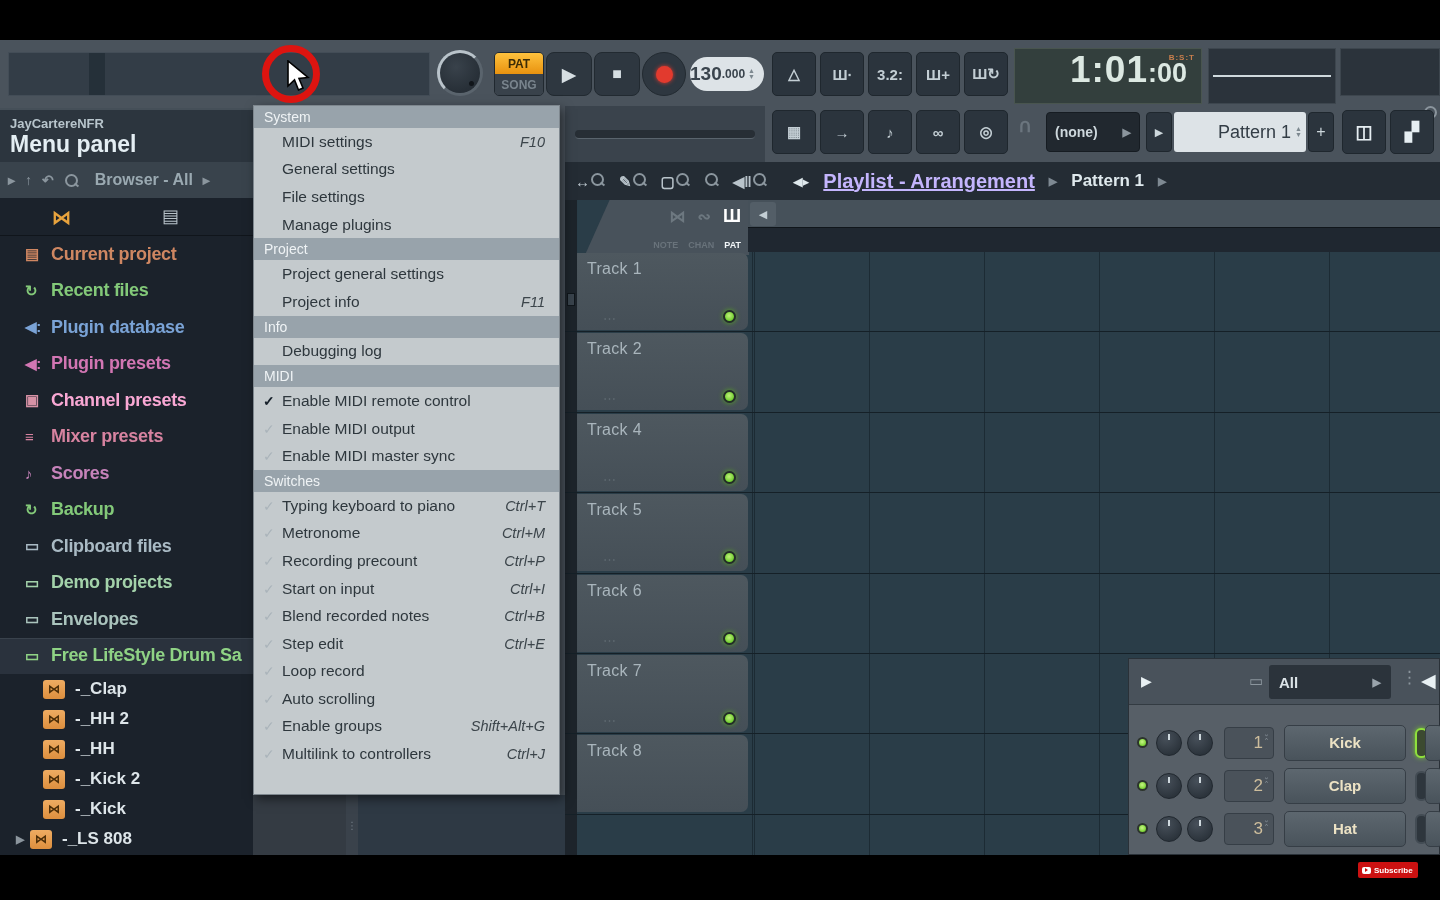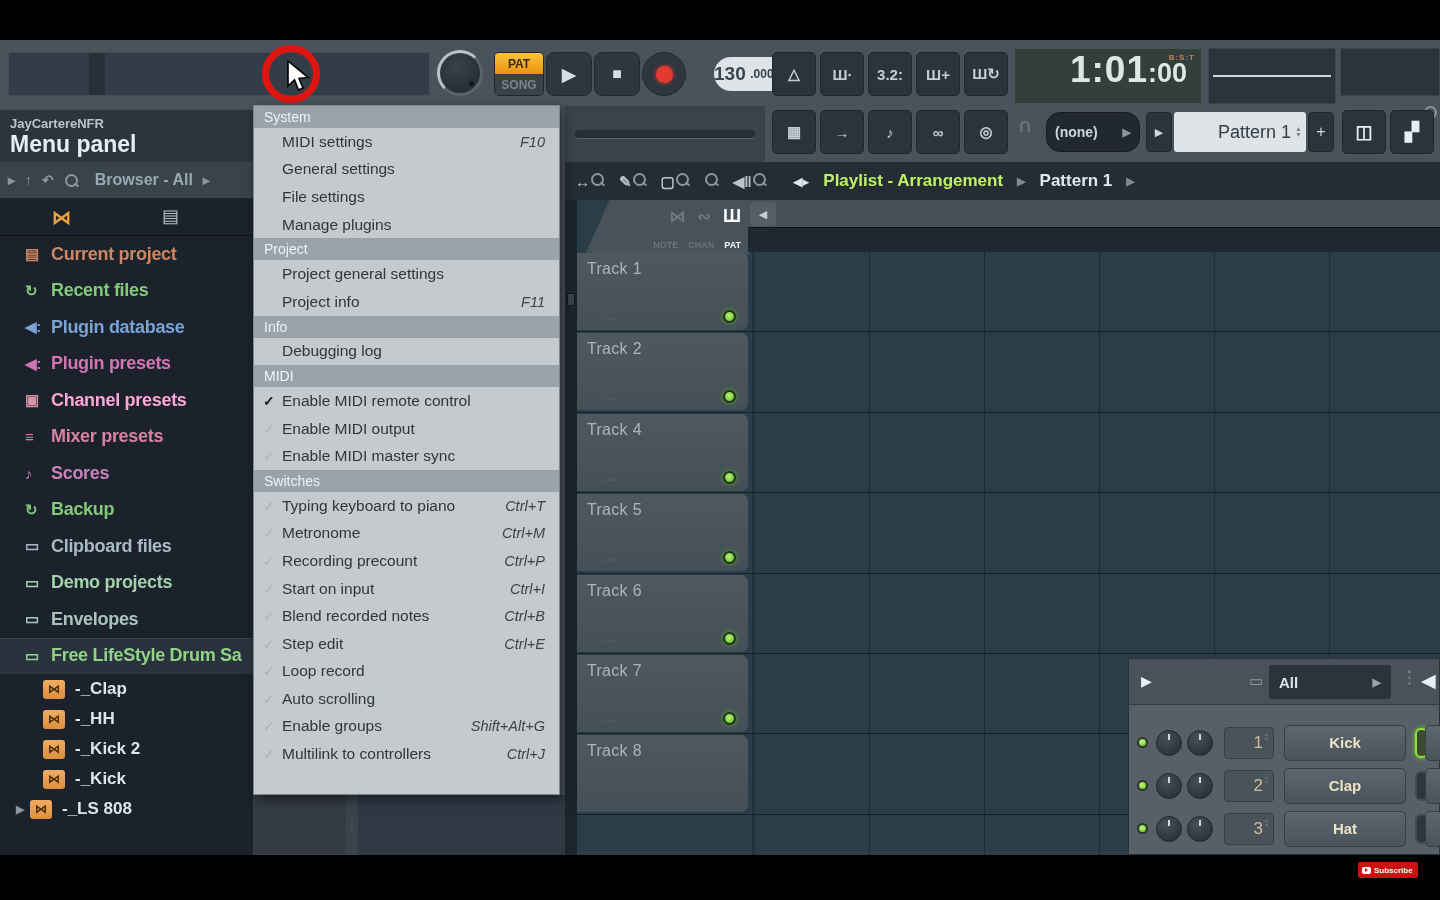--- a/index.html
+++ b/index.html
@@ -28,21 +28,21 @@
     display:flex; align-items:center; justify-content:center; }
 
   .transport-btn { position:absolute; top:12px; width:46px; height:44px; background:#2e3740; border-radius:8px;
     border:1px solid #222a31; color:#d6dee2; display:flex; align-items:center; justify-content:center; }
   #play-btn { left:546px; font-size:19px; }
   #stop-btn { left:594px; font-size:16px; }
   #rec-btn  { left:642px; width:44px; border-radius:50%; }
   #rec-btn i { width:17px; height:17px; border-radius:50%; background:#e23a2e; box-shadow:0 0 4px #e23a2e; }
 
   #tempo { position:absolute; left:690px; top:17px; width:74px; height:34px; background:#dde3e7;
-    border-radius:17px; display:flex; align-items:center; justify-content:space-between; color:#3a444d;margin-left:24px; }
+    border-radius:17px; display:flex; align-items:center; justify-content:flex-start; color:#3a444d; }
   #tempo b { font-size:19px; font-weight:bold; }
   #tempo small { font-size:12px; font-weight:bold; }
   #tempo .spin { display:flex; flex-direction:column; margin-left:3px; color:#7d8890; font-size:7px; line-height:6px; }
 
   .iconrow { position:absolute; display:flex; gap:4px; }
   #row1-icons { left:772px; top:12px; }
   #row2-icons { left:772px; top:70px; }
   .tbtn { width:44px; height:44px; background:#2b343d; border:1px solid #1f272e; border-radius:5px;
     color:#c3ced4; display:flex; align-items:center; justify-content:center; font-size:15px; font-weight:bold; }
 
@@ -62,21 +62,21 @@
   #user-panel { position:absolute; left:0; top:68px; width:253px; height:54px; background:#2c353e;
     border-top:2px solid #454f58; padding:6px 0 0 10px; }
   #user-line1 { font-size:13px; font-weight:bold; color:#b8c5cc; }
   #user-line2 { font-size:23px; font-weight:bold; color:#e4eef3; }
 
   #mid-panel { position:absolute; left:565px; top:66px; width:200px; height:56px; background:#3a434c; }
   #mid-panel i { position:absolute; left:10px; right:10px; top:24px; height:9px; background:#272e35;
     border-radius:4px; border-bottom:1px solid #5a646d; }
 
   #magnet { position:absolute; left:1018px; top:76px; color:#6b757e; font-size:19px; font-weight:bold; transform:rotate(180deg); }
-  #none-dd { position:absolute; left:1046px; top:72px; width:94px; height:40px; background:#21282f; border-radius:14px;
+  #none-dd { position:absolute; left:1046px; top:72px; width:94px; height:40px; background:#21282f; border-radius:4px;
     border:1px solid #161c22; color:#cdd7dc; font-size:14px; font-weight:bold; display:flex; align-items:center; padding:0 8px; }
   #none-dd .arr { margin-left:auto; color:#8b959d; font-size:11px; }
   #mini-arrow { position:absolute; left:1146px; top:72px; width:26px; height:40px; background:#2b343d; border-radius:4px;
     color:#cdd7dc; font-size:11px; display:flex; align-items:center; justify-content:center; border:1px solid #1f272e; }
   #pattern-sel { position:absolute; left:1174px; top:72px; width:132px; height:40px; background:#dde3e7; border-radius:3px;
     display:flex; align-items:center; justify-content:flex-end; padding-right:4px; color:#333d46; }
   #pattern-sel .val { font-size:18px; }
   #pattern-sel .spin { display:flex; flex-direction:column; color:#7d8890; font-size:7px; line-height:6px; margin-left:4px; }
   #pattern-add { position:absolute; left:1308px; top:72px; width:26px; height:40px; background:#2b343d; border-radius:4px;
     color:#cdd7dc; font-size:16px; display:flex; align-items:center; justify-content:center; border:1px solid #1f272e; }
@@ -111,21 +111,21 @@
   .sitem.with-caret .caret { display:inline-block; }
 
   
   #playlist { position:absolute; left:565px; top:122px; width:875px; height:693px; background:#2a3d48; }
   #pl-gutter { position:absolute; left:0; top:38px; bottom:0; width:12px; background:#1d242b; }
   #pl-gutter i { position:absolute; left:2px; top:93px; width:8px; height:13px; background:#39434c; border:1px solid #10161b; }
   #pl-titlebar { position:absolute; left:0; top:0; width:875px; height:38px; background:#242c34; display:flex;
     align-items:center; gap:14px; padding-left:10px; }
   #pl-toolbar-icons { display:flex; gap:14px; color:#b9c4cb; font-size:15px; font-weight:bold; position:static; }
   #pl-title-speaker { color:#dfe9ed; font-size:13px; margin-left:12px; }
-  #pl-title { color:#bef264; font-weight:bold; font-size:17px; }
+  #pl-title { color:#c4b5fd; font-weight:bold; font-size:20px;text-decoration:underline; }
   .crumb-arr { color:#7e8992; font-size:11px; font-weight:bold; }
   #pl-crumb { color:#dfe9ed; font-weight:bold; font-size:17px; }
 
   #pl-tab { position:absolute; left:20px; top:38px; width:164px; height:55px; background:#48525b;
     clip-path:polygon(0 100%, 15% 0, 100% 0, 100% 100%); }
   #pl-tab .ticons { position:absolute; right:8px; top:6px; display:flex; gap:12px; align-items:center; }
   #pl-tab .ticons .dim { color:#6d7press880; color:#6d7880; font-size:16px; font-weight:bold; }
   #pl-tab .pat-ic { color:#fff; font-size:18px; font-weight:bold; background:#fff0; }
   #pl-tab .tlabels { position:absolute; right:8px; bottom:5px; display:flex; gap:10px; font-size:9px; font-weight:bold; }
   #pl-tab .tlabels .dim { color:#69737b; }
@@ -394,20 +394,25 @@
     <div id="sample-list">
 
     <div class="sitem">
 
           <span class="schip"></span>
           <span>-_Clap</span>
         </div>
           <div class="sitem">
 
           <span class="schip"></span>
+          <span>-_HH 2</span>
+        </div>
+          <div class="sitem">
+
+          <span class="schip"></span>
           <span>-_HH</span>
         </div>
           <div class="sitem">
 
           <span class="schip"></span>
           <span>-_Kick 2</span>
         </div>
           <div class="sitem">
 
           <span class="schip"></span>

